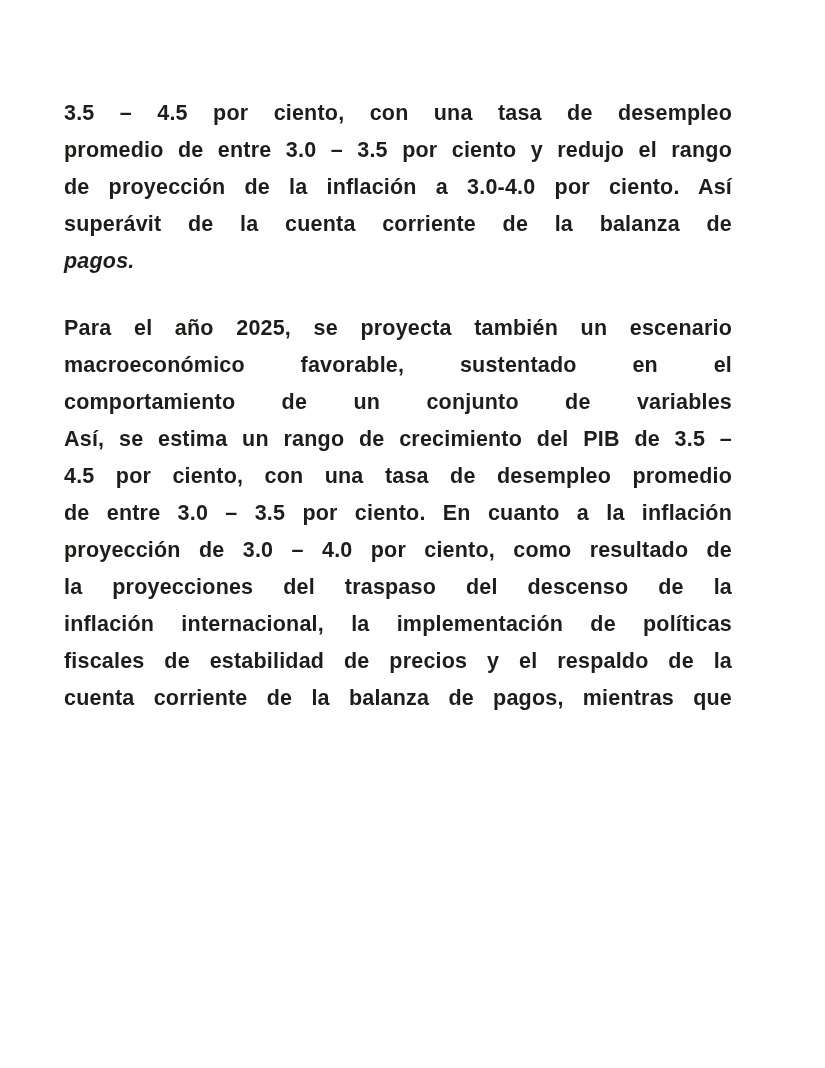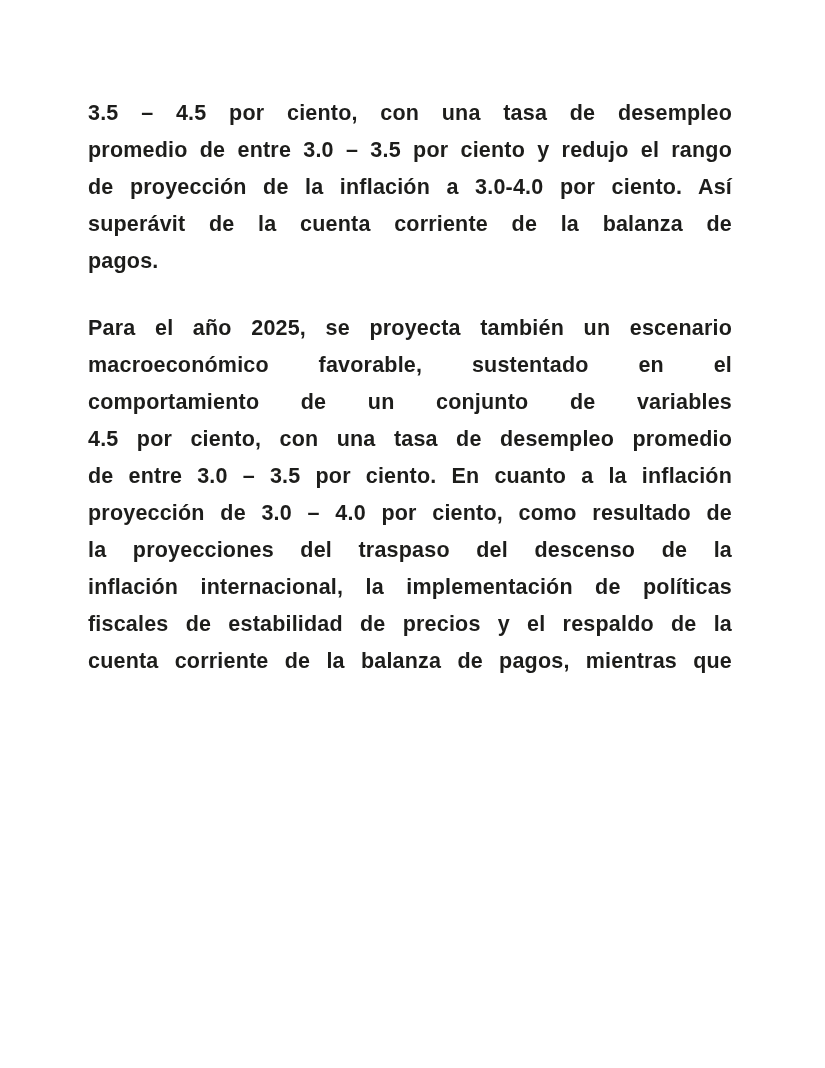--- a/index.html
+++ b/index.html
@@ -10,60 +10,62 @@
   body {
     width: 825px;
     height: 1068px;
     overflow: hidden;
   }
   .page {
     box-sizing: border-box;
     width: 825px;
     height: 1068px;
     background: #ffffff;
-    padding: 95px 93px 0 88px;
+    padding: 95px 93px 0 64px;
   }
   .para {
     margin: 0 0 30px 0;
     padding: 0;
   }
   .line {
     font-family: "Liberation Sans", "DejaVu Sans", sans-serif;
     font-weight: 700;
     font-size: 21.5px;
     line-height: 37px;
     letter-spacing: 0.2px;
     color: #1d1d1b;
     text-align: justify;
     
     text-align-last: justify;
     white-space: nowrap;
     overflow: visible;
   }
   .line.last-left {
     text-align-last: left;
+    font-style: italic;
   }
 </style>
 </head>
 <body>
 
 <div class="page">
 
   <div class="para">
     <div class="line">3.5 – 4.5 por ciento, con una tasa de desempleo</div>
     <div class="line">promedio de entre 3.0 – 3.5 por ciento y redujo el rango</div>
     <div class="line">de proyección de la inflación a 3.0-4.0 por ciento. Así</div>
     <div class="line">superávit de la cuenta corriente de la balanza de</div>
     <div class="line last-left">pagos.</div>
   </div>
 
   <div class="para">
     <div class="line">Para el año 2025, se proyecta también un escenario</div>
     <div class="line">macroeconómico favorable, sustentado en el</div>
     <div class="line">comportamiento de un conjunto de variables</div>
+    <div class="line">Así, se estima un rango de crecimiento del PIB de 3.5 –</div>
     <div class="line">4.5 por ciento, con una tasa de desempleo promedio</div>
     <div class="line">de entre 3.0 – 3.5 por ciento. En cuanto a la inflación</div>
     <div class="line">proyección de 3.0 – 4.0 por ciento, como resultado de</div>
     <div class="line">la proyecciones del traspaso del descenso de la</div>
     <div class="line">inflación internacional, la implementación de políticas</div>
     <div class="line">fiscales de estabilidad de precios y el respaldo de la</div>
     <div class="line">cuenta corriente de la balanza de pagos, mientras que</div>
   </div>
 
 </div>

